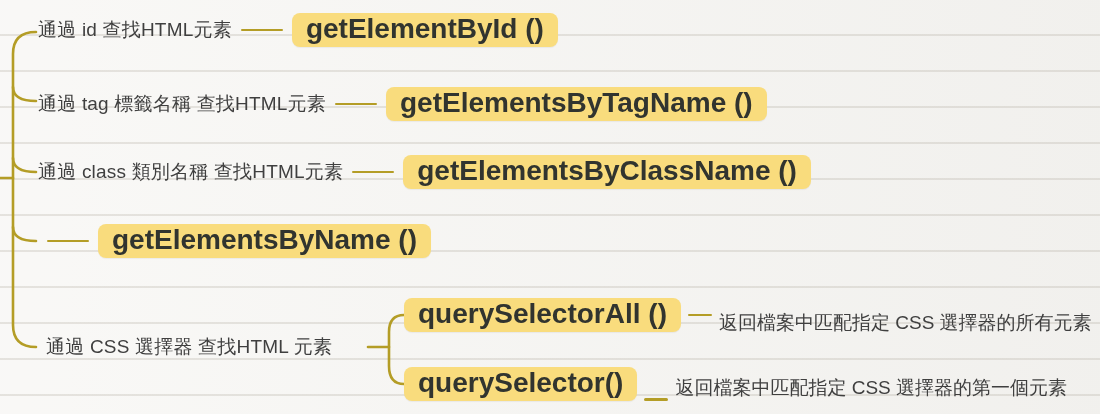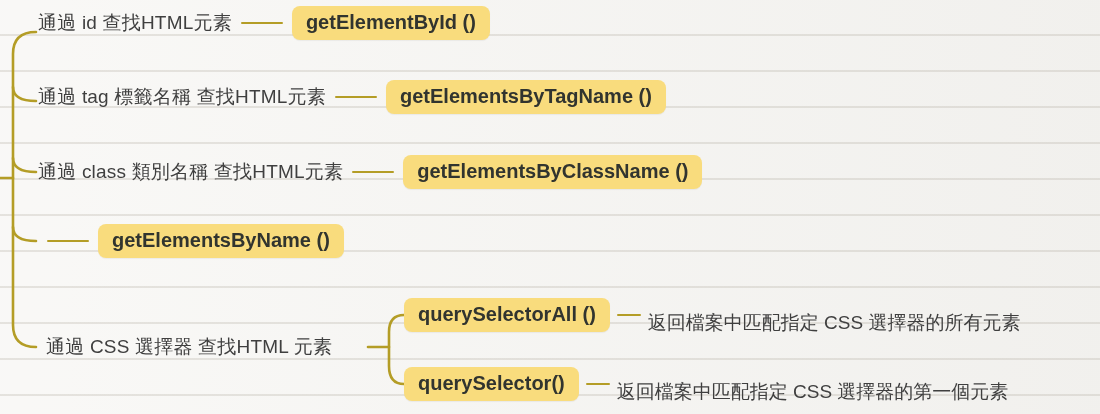--- a/index.html
+++ b/index.html
@@ -29,21 +29,21 @@
     line-height:34px;
   }
   .wire-h{
     width:42px;height:2.6px;border-radius:2px;
     background:#b49d26;margin:0 9px;flex:0 0 auto;
   }
   .wire-h.short{width:24px;margin:0 7px;}
   .node{
     background:#f9dc7d;border-radius:8px;
     padding:4px 14px 6px 14px;
-    font-size:20px;font-weight:600;color:#31342f;
+    font-size:28px;font-weight:600;color:#31342f;
     line-height:24px;
     box-shadow:0 1px 1px rgba(0,0,0,0.05);
   }
   .desc{font-size:19px;color:#3f3f3f;margin-top:16px;}
 </style>
 </head>
 <body>
 
 <div class="canvas">
 
@@ -56,27 +56,27 @@
 
       <path d="M 13 87 Q 13 101 36 101"></path>
       <path d="M 13 158 Q 13 172 36 172"></path>
       <path d="M 13 227 Q 13 241 36 241"></path>
 
       <path d="M 368 347 H 389"></path>
       <path d="M 404 315 Q 389 315 389 332 L 389 366 Q 389 384 404 384"></path>
     </g>
   </svg>
 
-  <div class="row" style="left:38px;top:6px;justify-content:space-between;">
+  <div class="row" style="left:38px;top:13px;justify-content:space-between;">
     <span class="topic-label">通過 id 查找HTML元素</span>
     <span class="wire-h"></span>
     <span class="node">getElementById ()</span>
   </div>
 
-  <div class="row" style="left:38px;top:80px;">
+  <div class="row" style="left:38px;top:87px;">
     <span class="topic-label">通過 tag 標籤名稱 查找HTML元素</span>
     <span class="wire-h"></span>
     <span class="node">getElementsByTagName ()</span>
   </div>
 
   <div class="row" style="left:38px;top:155px;">
     <span class="topic-label">通過 class 類別名稱 查找HTML元素</span>
     <span class="wire-h"></span>
     <span class="node">getElementsByClassName ()</span>
   </div>
@@ -89,19 +89,19 @@
   <div class="row" style="left:46px;top:330px;">
     <span class="topic-label">通過 CSS 選擇器 查找HTML 元素</span>
   </div>
 
   <div class="row" style="left:404px;top:298px;">
     <span class="node">querySelectorAll ()</span>
     <span class="wire-h short"></span>
     <span class="desc">返回檔案中匹配指定 CSS 選擇器的所有元素</span>
   </div>
 
-  <div class="row" style="left:404px;top:367px;">
+  <div class="row" style="left:404px;top:367px;align-items:flex-end;">
     <span class="node">querySelector()</span>
     <span class="wire-h short"></span>
     <span class="desc">返回檔案中匹配指定 CSS 選擇器的第一個元素</span>
   </div>
 
 </div>
 
 </body></html>

